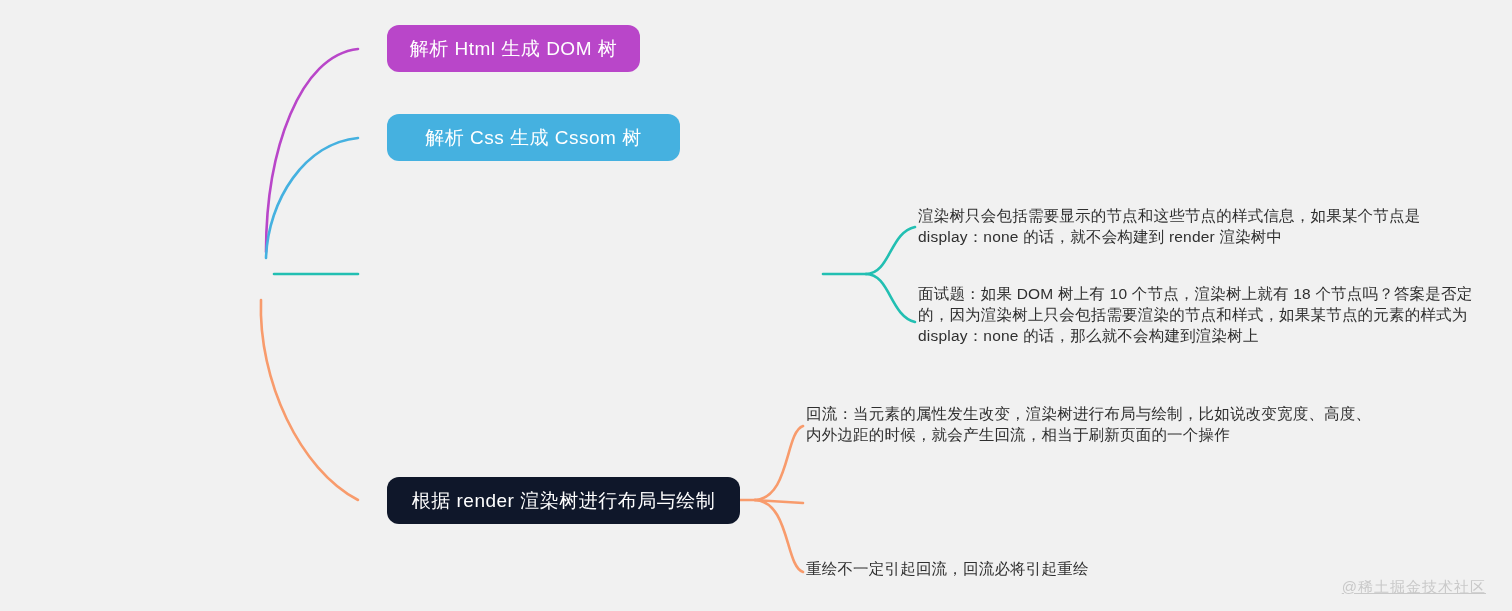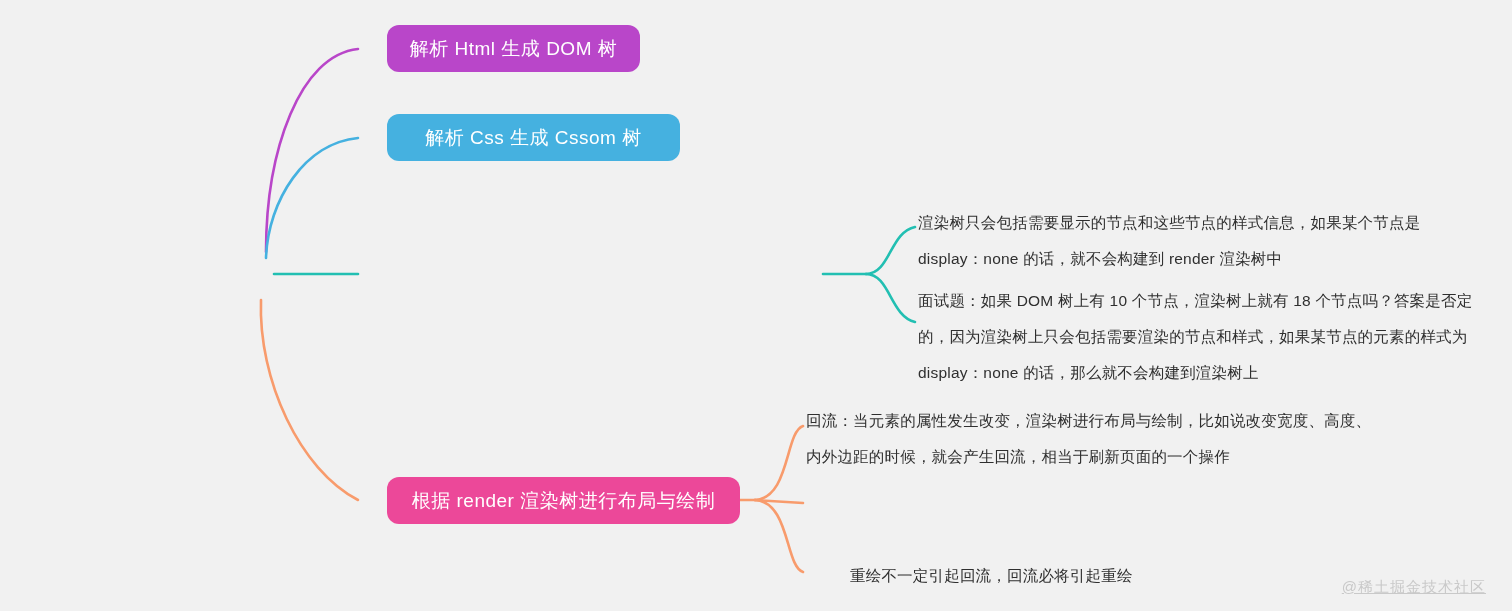--- a/index.html
+++ b/index.html
@@ -76,35 +76,35 @@
     border-radius: 12px;
     background: #22bfb2;
     font-size: 19px;
   }
   .node-paint {
     left: 358px;
     top: 477px;
     width: 353px;
     height: 47px;
     border-radius: 12px;
-    background: #ec4899;
+    background: #0f172a;
     font-size: 19px;
   }
   .leaf-text {
     position: absolute;
     color: #2f2f2f;
     font-size: 15.5px;
-    line-height: 36px;
+    line-height: 21px;
     letter-spacing: 0.2px;
   }
   .leaf-teal-1 { left: 918px; top: 205px; width: 560px; }
   .leaf-teal-2 { left: 918px; top: 283px; width: 560px; }
   .leaf-orange-1 { left: 806px; top: 403px; width: 570px; }
   .leaf-orange-2 { left: 806px; top: 480px; width: 570px; }
-  .leaf-orange-3 { left: 806px; top: 558px; width: 570px; margin-left: 44px; }
+  .leaf-orange-3 { left: 806px; top: 558px; width: 570px; }
   .watermark {
     position: absolute;
     right: 26px;
     bottom: 14px;
     color: #c9c9c9;
     font-size: 15px;
     letter-spacing: 1px;
     text-decoration: underline;
   }
 </style>

